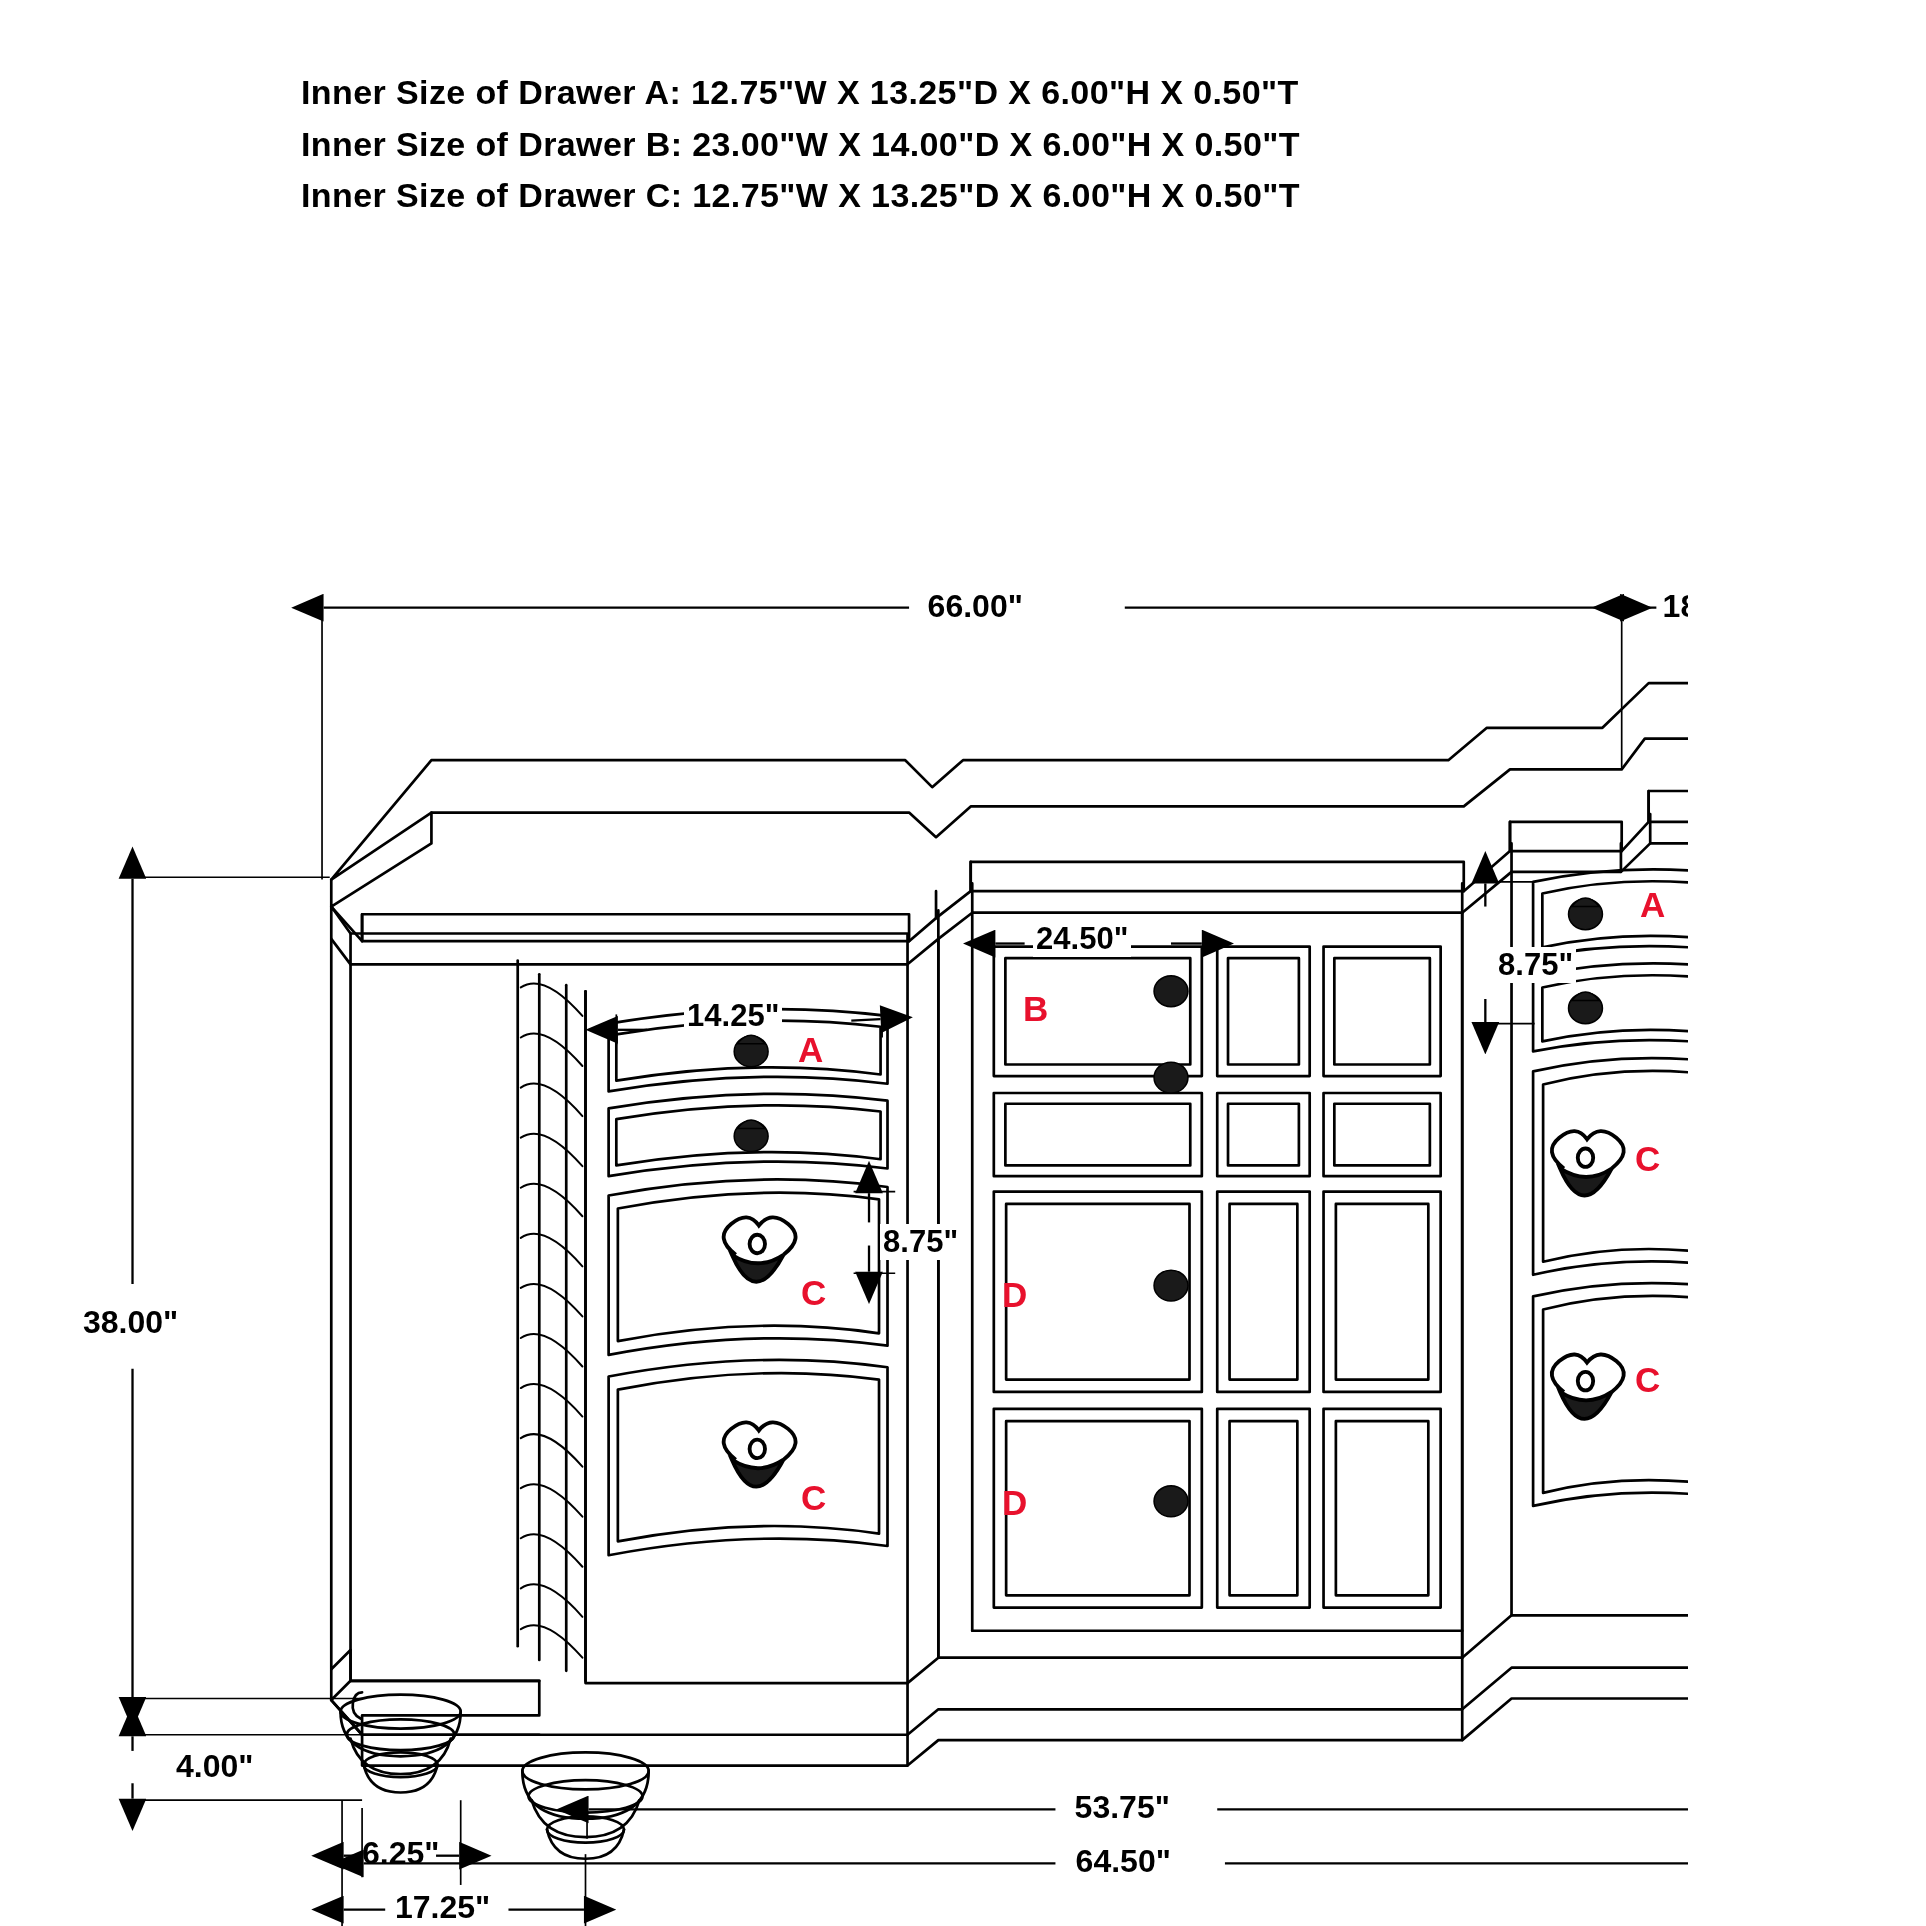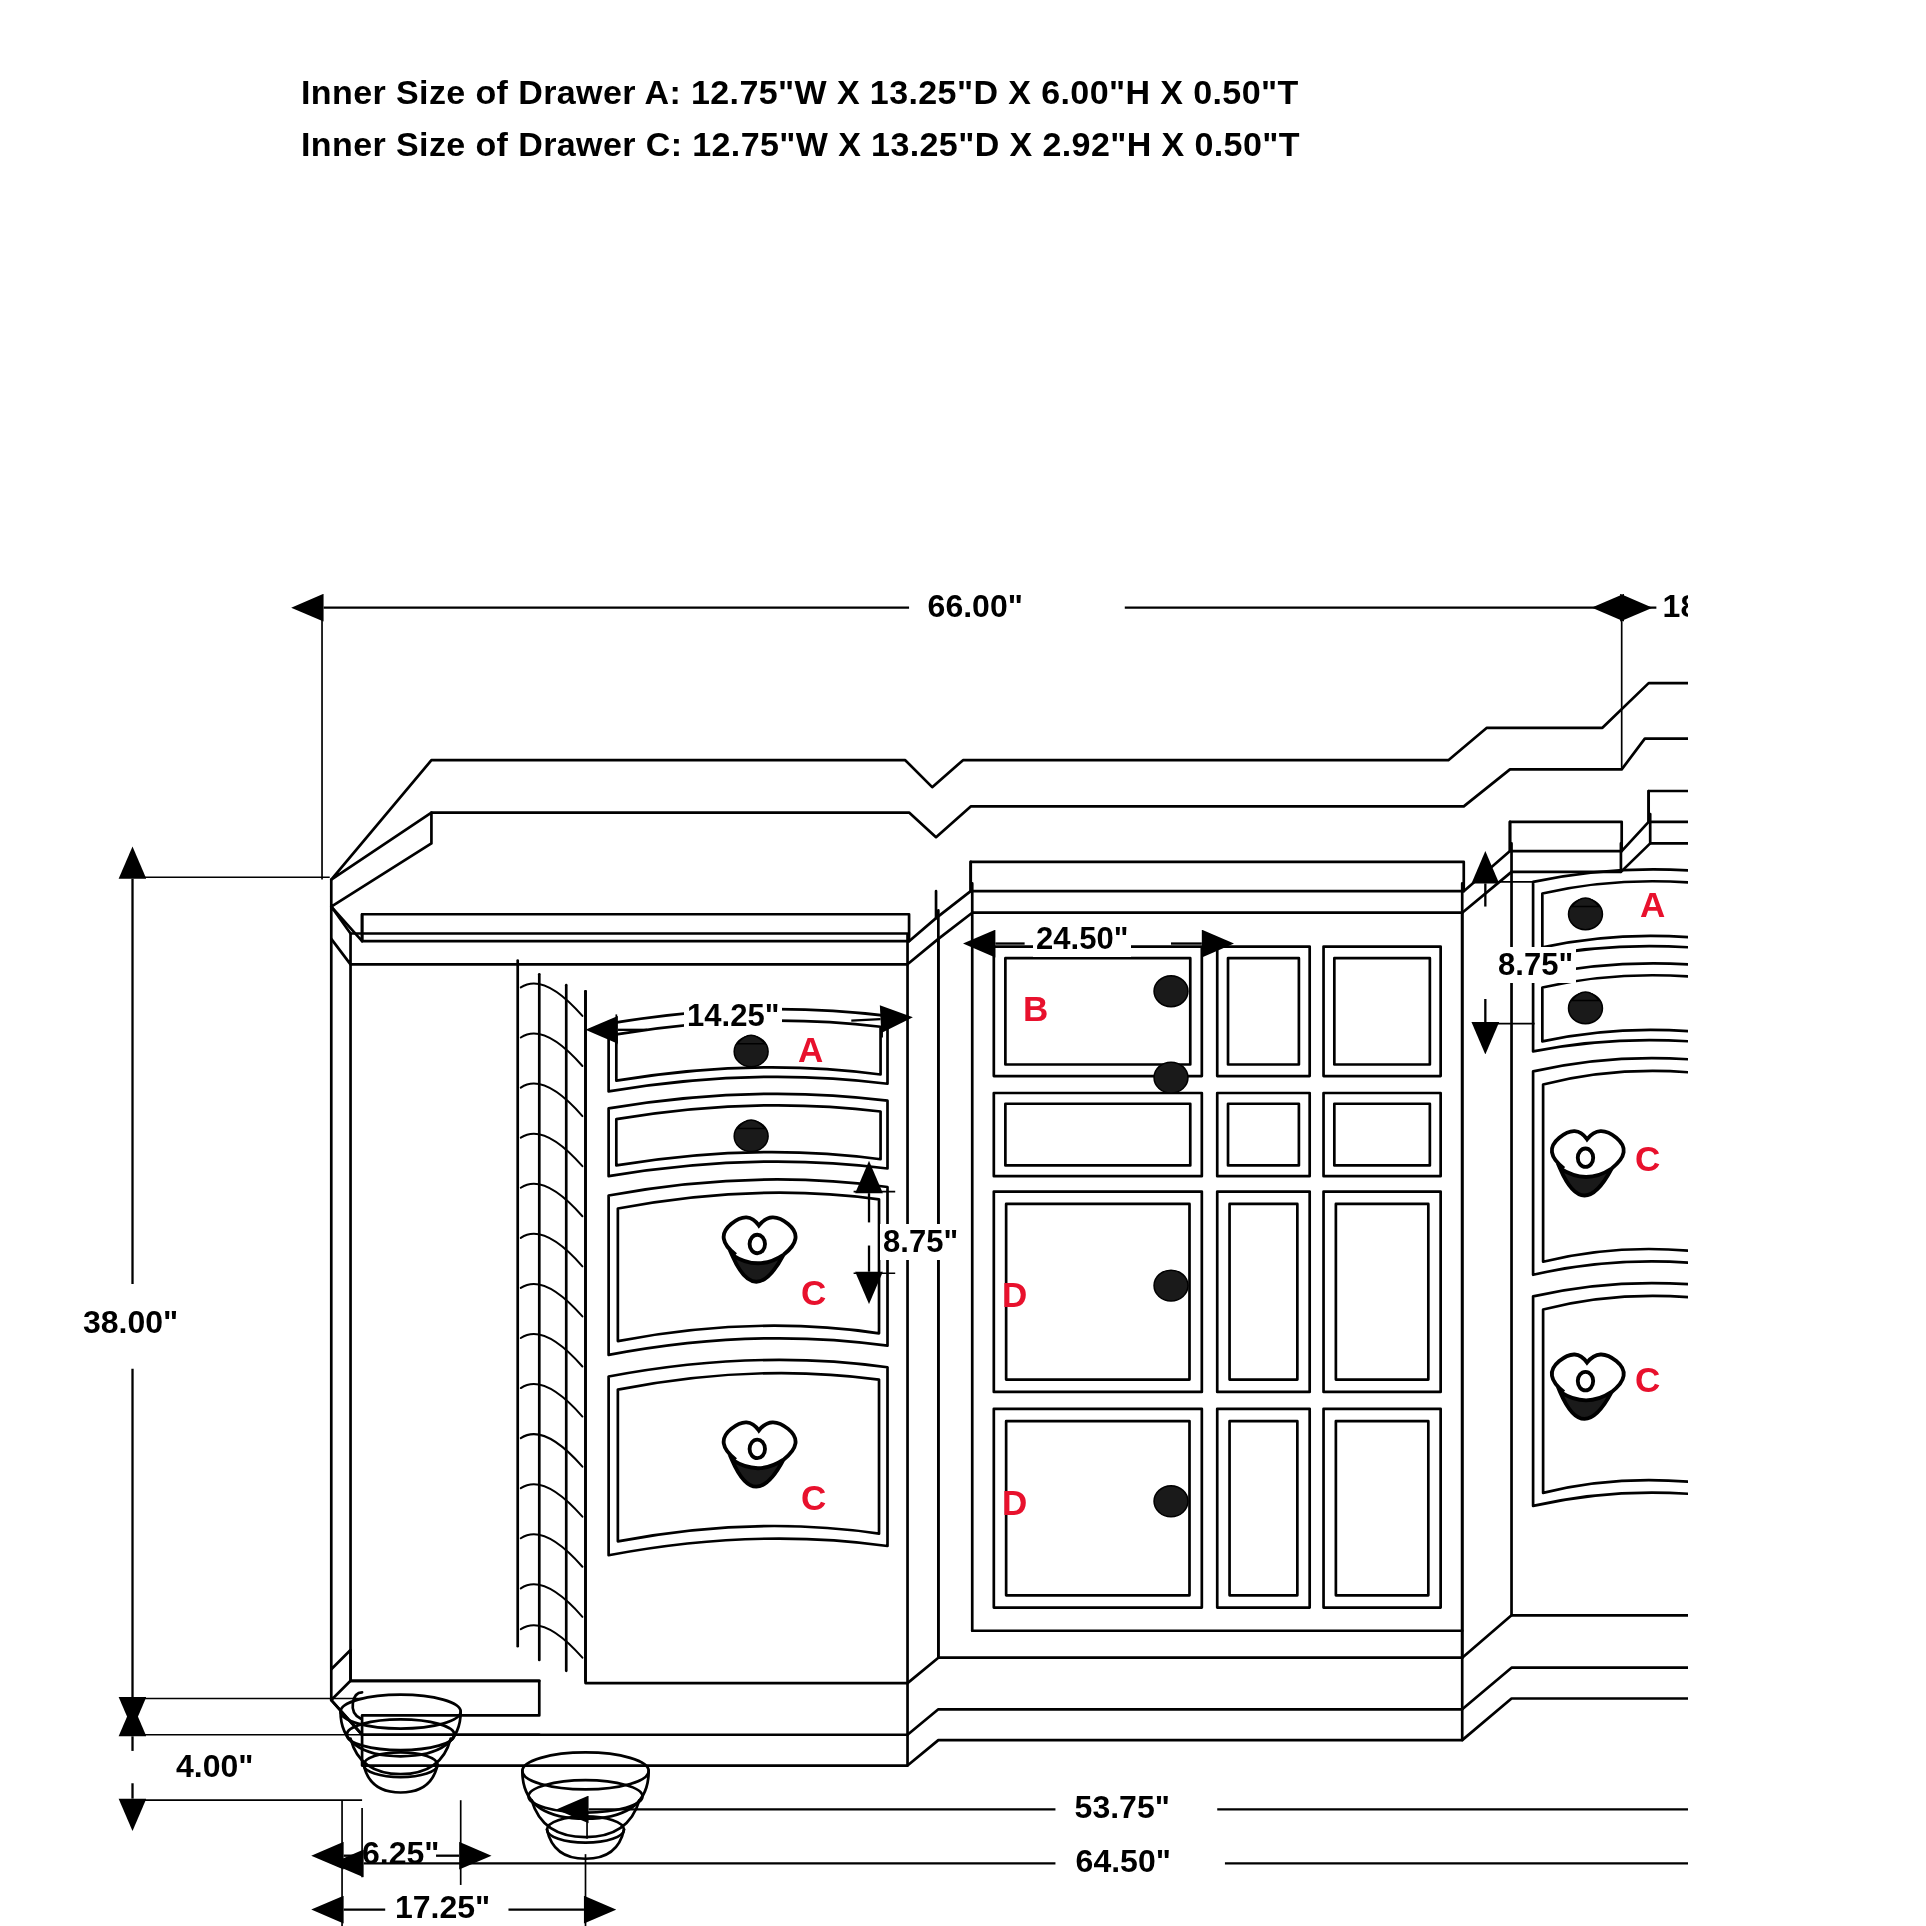--- a/index.html
+++ b/index.html
@@ -16,21 +16,22 @@
 
   svg.draw { position:absolute; left:0; top:0; width:1926px; height:1926px; }
 </style>
 </head>
 <body>
 
 <div id="stage">
 
   <div class="spec-list">
     <div class="spec-line">Inner Size of Drawer A: 12.75"W X 13.25"D X 6.00"H X 0.50"T</div>
-    <div class="spec-line">Inner Size of Drawer C: 12.75"W X 13.25"D X 2.92"H X 0.50"T</div>
+    <div class="spec-line">Inner Size of Drawer B: 23.00"W X 14.00"D X 6.00"H X 0.50"T</div>
+    <div class="spec-line">Inner Size of Drawer C: 12.75"W X 13.25"D X 6.00"H X 0.50"T</div>
   </div>
 
   <svg class="draw" viewBox="0 0 2500 2500">
     <defs>
       <marker id="arrL" markerWidth="16" markerHeight="16" refX="14" refY="6" orient="auto">
         <path d="M14,0 L0,6 L14,12 z" fill="#000"></path>
       </marker>
       <marker id="arrR" markerWidth="16" markerHeight="16" refX="2" refY="6" orient="auto">
         <path d="M2,0 L16,6 L2,12 z" fill="#000"></path>
       </marker>

